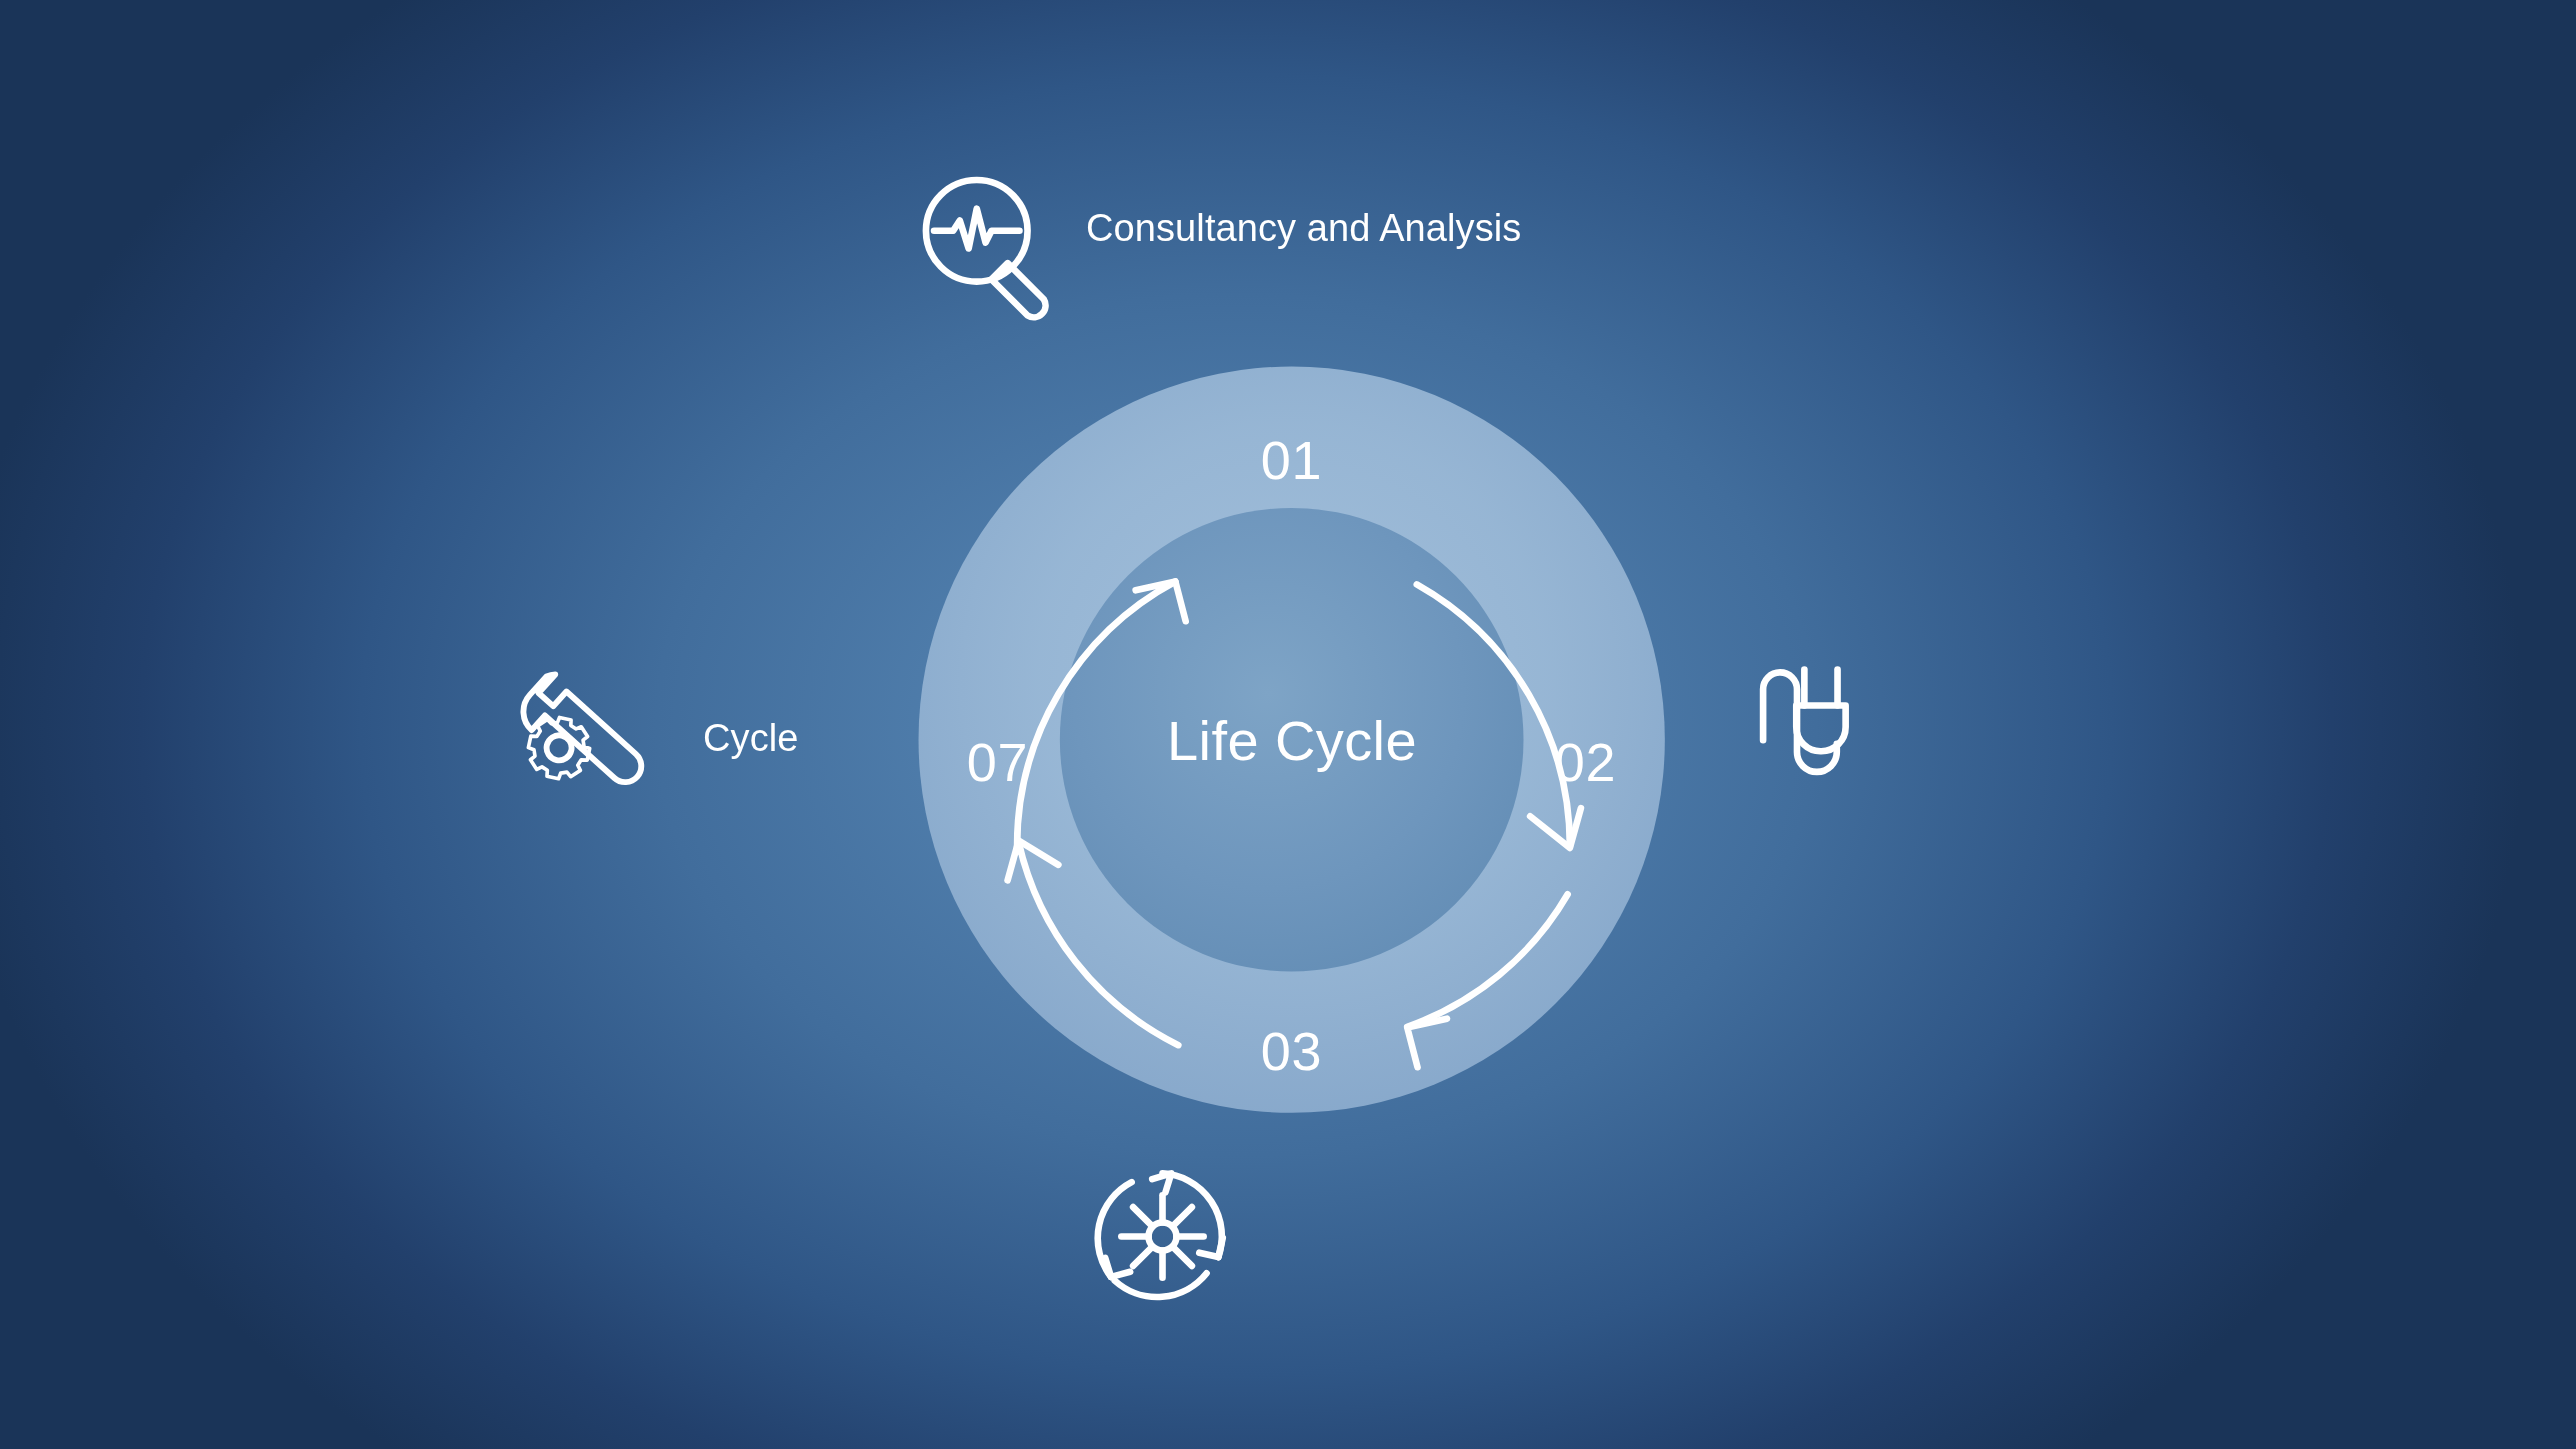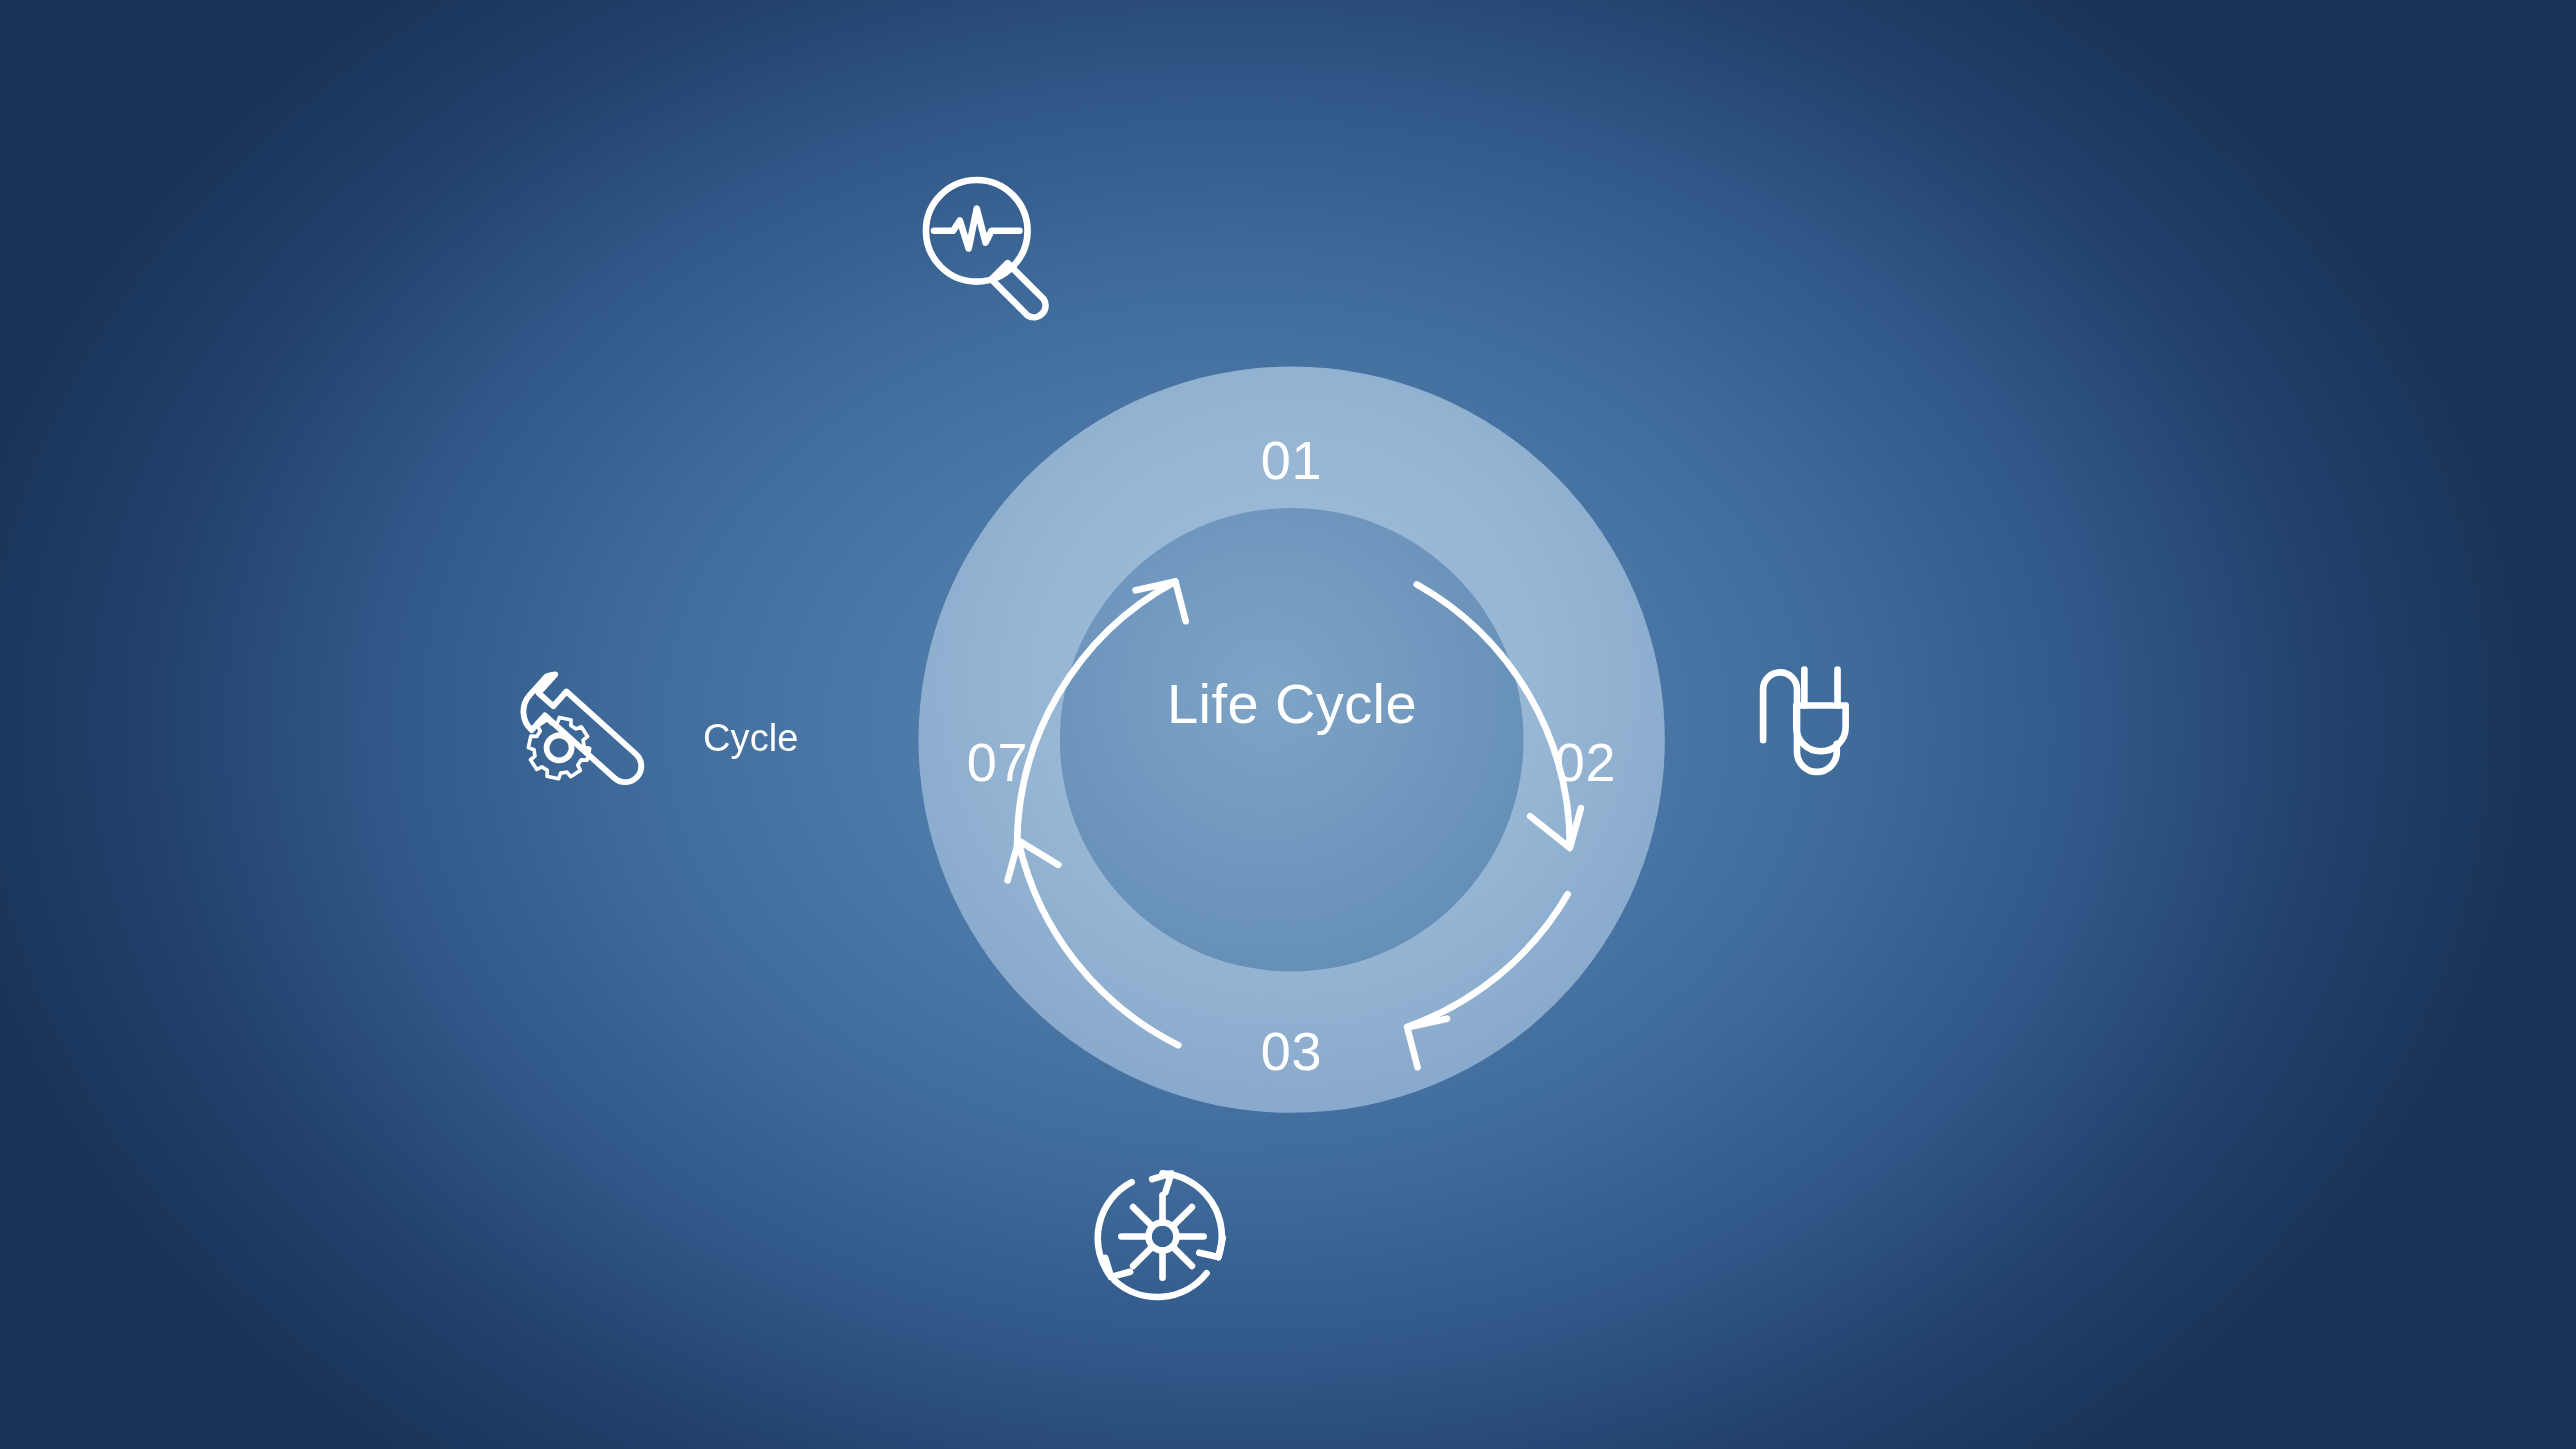--- a/index.html
+++ b/index.html
@@ -125,33 +125,34 @@
   </svg>
 
   <div class="ring-num" style="left:1218px; top:406px; width:147px;">01</div>
 
   <div class="ring-num" style="left:1512px; top:708px; width:147px;">02</div>
 
   <div class="ring-num" style="left:1218px; top:997px; width:147px;">03</div>
 
   <div class="ring-num" style="left:924px; top:708px; width:147px;">07</div>
 
-  <div class="center-title" style="left:1071px; top:671px; width:442px;">Life Cycle</div>
+  <div class="center-title" style="left:1071px; top:708px; width:442px;">Life Cycle</div>
 
   <div class="icon-box" style="left:909px; top:166px; width:162px; height:162px;">
     <svg viewBox="0 0 220 220" width="162" height="162" xmlns="http://www.w3.org/2000/svg" fill="none" stroke="#ffffff" stroke-width="9" stroke-linecap="round" stroke-linejoin="round">
 
       <circle cx="92" cy="88" r="69"></circle>
 
       <path d="M 34 88 L 60 88 L 69 74 L 81 112 L 92 58 L 104 104 L 112 88 L 150 88"></path>
 
       <path d="M 134 132 L 183 181 a 16 16 0 0 1 -22 22 L 112 154 Z"></path>
     </svg>
   </div>
 
+  <div class="label node-label" style="left:1086px; top:205px; width:662px;">Consultancy and Analysis</div>
 
   <div class="icon-box" style="left:1755px; top:659px; width:140px; height:155px;">
     <svg viewBox="0 0 190 210" width="140" height="155" xmlns="http://www.w3.org/2000/svg" fill="none" stroke="#ffffff" stroke-width="9" stroke-linecap="round" stroke-linejoin="round">
 
       <path d="M 11 110 L 11 41 a 23 23 0 0 1 46 0 L 57 126
                a 27 27 0 0 0 27 27
                a 27 27 0 0 0 27 -27 L 111 115"></path>
 
       <path d="M 67 14 L 67 63"></path>
       <path d="M 112 14 L 112 63"></path>

